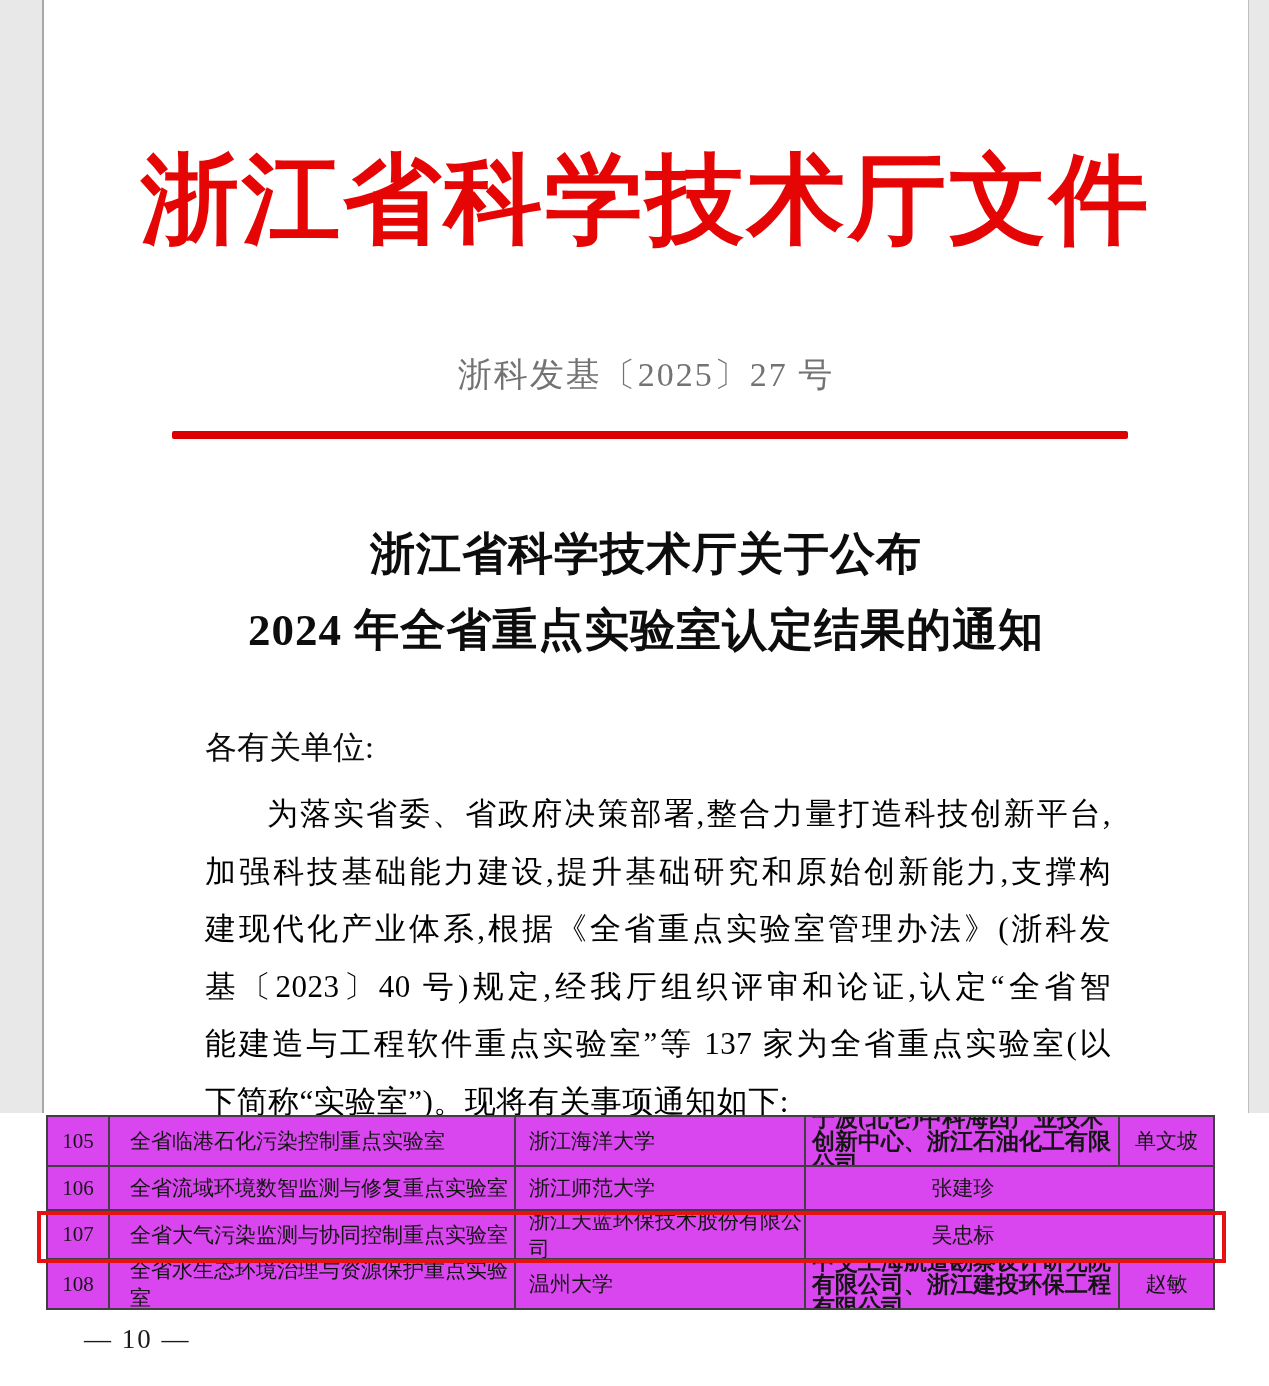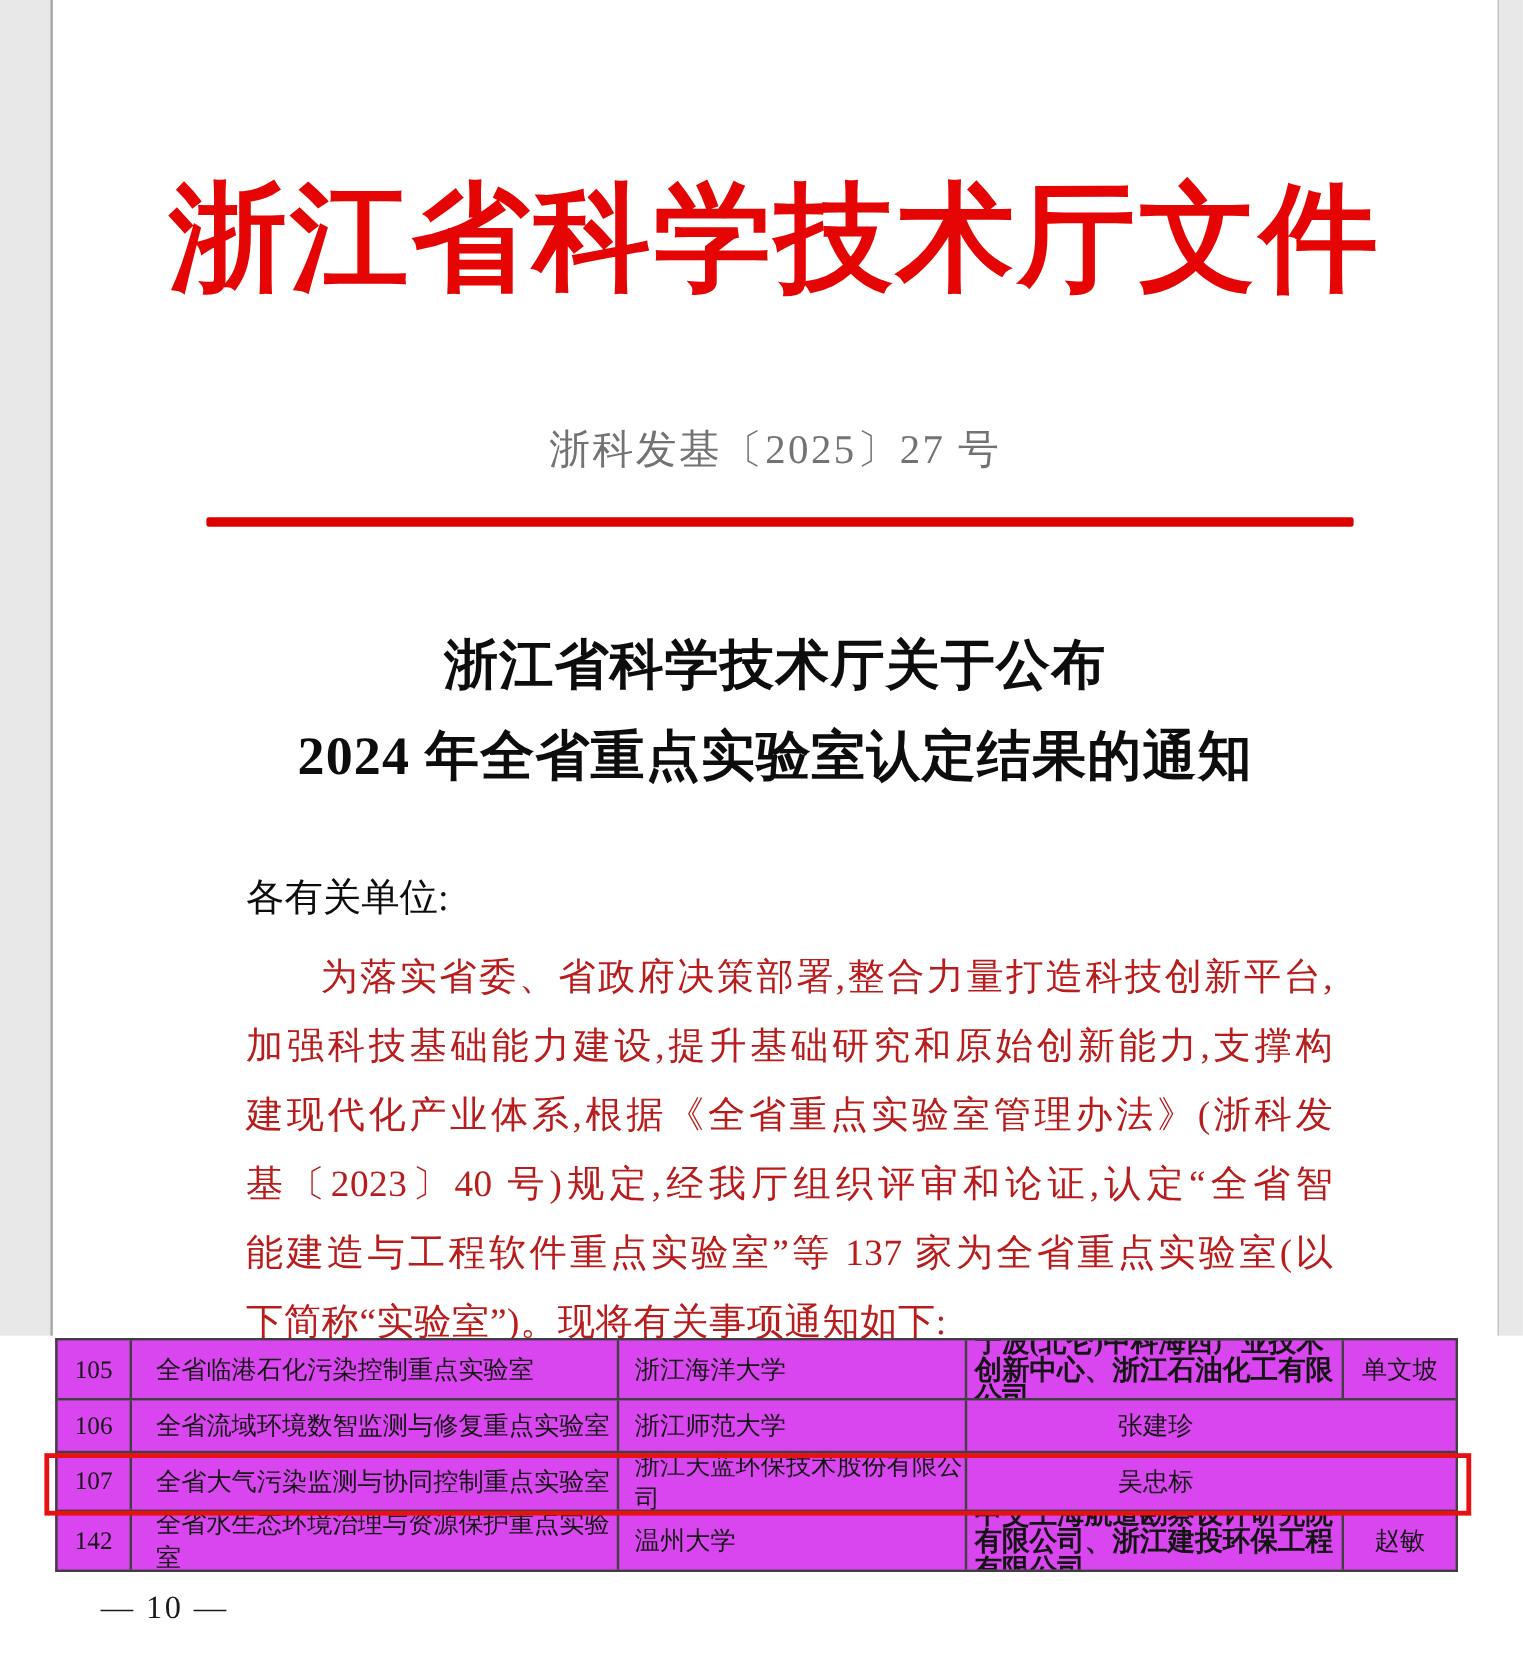--- a/index.html
+++ b/index.html
@@ -16,21 +16,21 @@
     letter-spacing:3px;line-height:120px;white-space:nowrap;
   }
   .doc-number{top:352px;font-size:34px;letter-spacing:2px;color:#737373;}
   .red-divider{position:absolute;left:172px;top:431px;width:956px;height:8px;background:#dd0000;border-radius:2px;}
   .notice-heading{font-size:45px;font-weight:bold;color:#0d0d0d;letter-spacing:1px;white-space:nowrap;}
   .nh1{top:524px;}
   .nh2{top:600px;}
   .salutation{position:absolute;left:205px;top:726px;font-size:32px;color:#0d0d0d;}
   .body-para{position:absolute;left:205px;top:785px;width:906px;}
   .bline{
-    height:57.5px;line-height:57.5px;font-size:31px;letter-spacing:0.5px;color:#b91c1c;
+    height:57.5px;line-height:57.5px;font-size:31px;letter-spacing:0.5px;color:#000000;
     text-align:justify;text-align-last:justify;white-space:nowrap;
   }
   .bline.first{text-indent:62px;}
   .bline.last{text-align-last:left;white-space:normal;}
   
   .results-table{
     position:absolute;left:46px;top:1115px;width:1169px;
     border:2px solid #3f3f3f;box-sizing:border-box;background:#d946ef;
   }
   .trow{display:grid;grid-template-columns:62px 406px 290px 314px 93px;box-sizing:border-box;}
@@ -101,21 +101,21 @@
     </div>
 
     <div class="trow r107">
       <div class="tcell c-no">107</div>
       <div class="tcell c-lab">全省大气污染监测与协同控制重点实验室</div>
       <div class="tcell c-inst">浙江天蓝环保技术股份有限公司</div>
       <div class="tcell c-person">吴忠标</div>
     </div>
 
     <div class="trow r108">
-      <div class="tcell c-no">142</div>
+      <div class="tcell c-no">108</div>
       <div class="tcell c-lab">全省水生态环境治理与资源保护重点实验室</div>
       <div class="tcell c-inst">温州大学</div>
       <div class="tcell c-partners">中交上海航道勘察设计研究院有限公司、浙江建投环保工程有限公司</div>
       <div class="tcell c-person">赵敏</div>
     </div>
 
   </div>
 
   <div class="highlight-box"></div>
 

